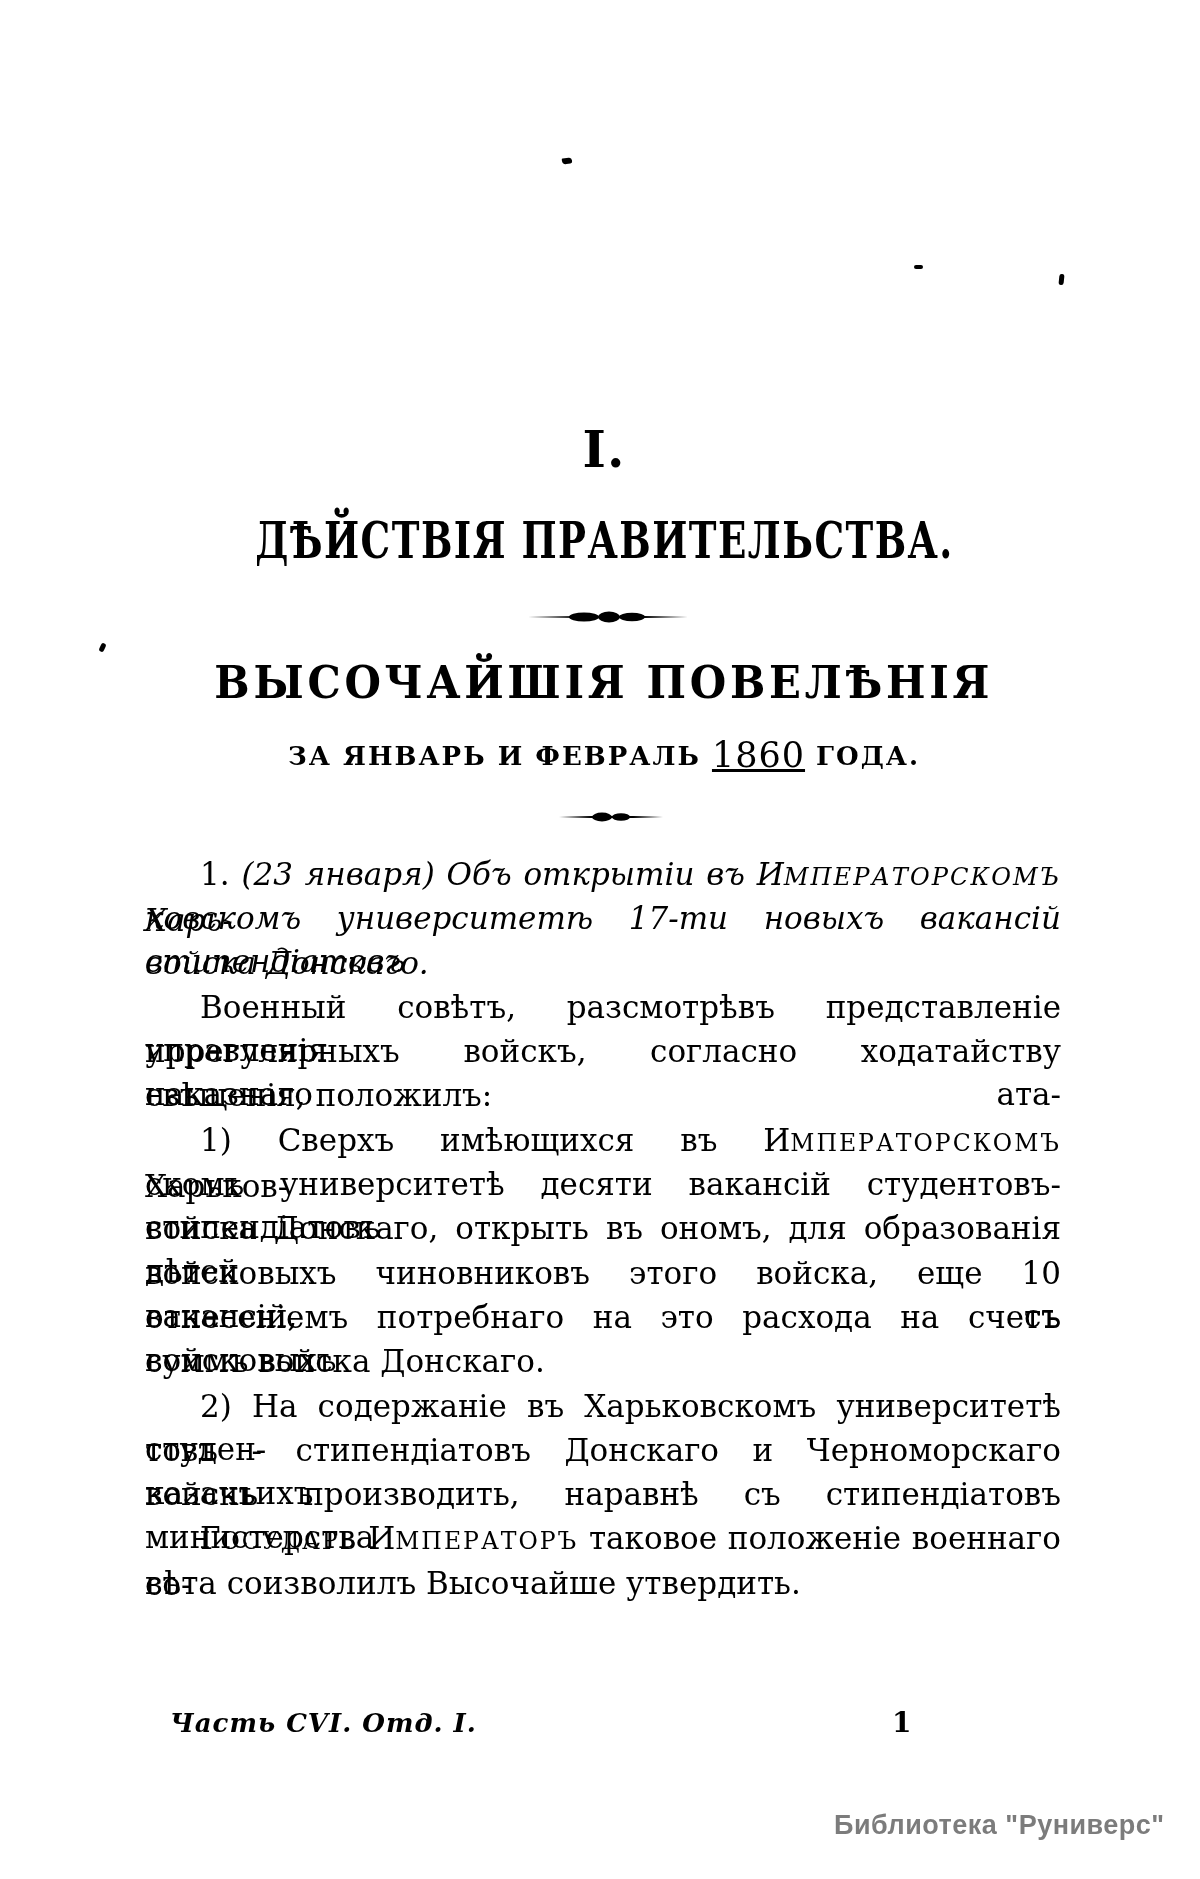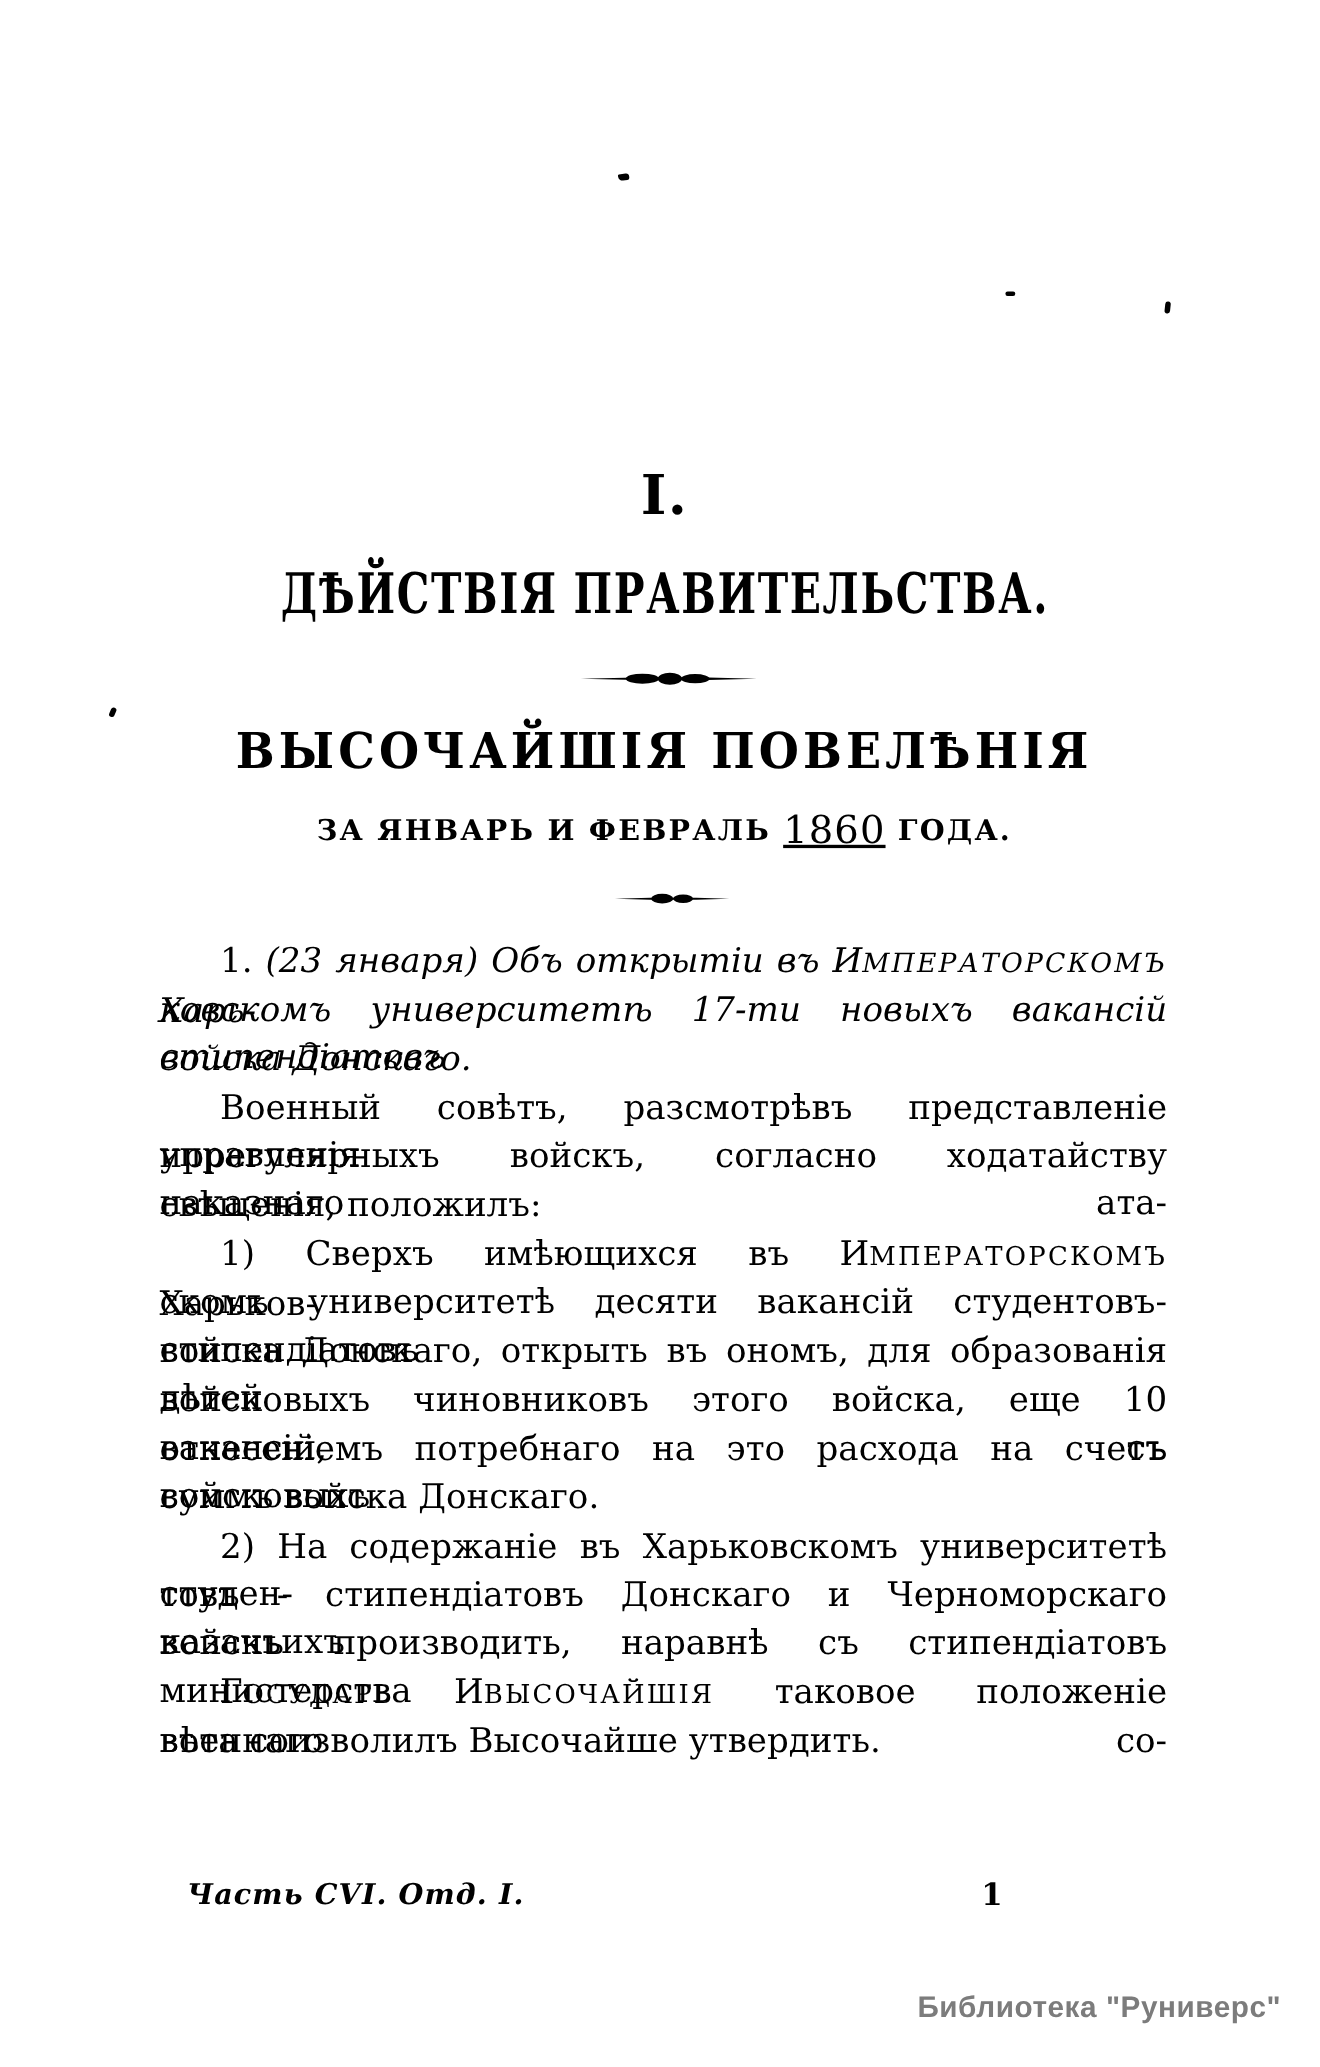--- a/index.html
+++ b/index.html
@@ -99,21 +99,21 @@
       <div class="bline"><span class="seg-r">свѣщенія, положилъ:</span></div>
       <div class="bline just ind"><span class="seg-r">1) Сверхъ имѣющихся въ </span><span class="seg-r">И</span><span class="seg-sc">МПЕРАТОРСКОМЪ</span><span class="seg-r"> Харьков-</span></div>
       <div class="bline just"><span class="seg-r">скомъ университетѣ десяти вакансій студентовъ-стипендіатовъ</span></div>
       <div class="bline just"><span class="seg-r">войска Донскаго, открыть въ ономъ, для образованія дѣтей</span></div>
       <div class="bline just"><span class="seg-r">войсковыхъ чиновниковъ этого войска, еще 10 вакансій, съ</span></div>
       <div class="bline just"><span class="seg-r">отнесеніемъ потребнаго на это расхода на счетъ войсковыхъ</span></div>
       <div class="bline"><span class="seg-r">суммъ войска Донскаго.</span></div>
       <div class="bline just ind"><span class="seg-r">2) На содержаніе въ Харьковскомъ университетѣ студен-</span></div>
       <div class="bline just"><span class="seg-r">товъ - стипендіатовъ Донскаго и Черноморскаго казачьихъ</span></div>
       <div class="bline just"><span class="seg-r">войскъ производить, наравнѣ съ стипендіатовъ министерства</span></div>
-      <div class="bline just ind"><span class="seg-r">Г</span><span class="seg-sc">ОСУДАРЬ</span><span class="seg-r"> </span><span class="seg-r">И</span><span class="seg-sc">ВЫСОЧАЙШІЯ</span><span class="seg-r"> таковое положеніе военнаго со-</span></div>
+      <div class="bline just ind"><span class="seg-r">Г</span><span class="seg-sc">ОСУДАРЬ</span><span class="seg-r"> </span><span class="seg-r">И</span><span class="seg-sc">МПЕРАТОРЪ</span><span class="seg-r"> таковое положеніе военнаго со-</span></div>
       <div class="bline"><span class="seg-r">вѣта соизволилъ Высочайше утвердить.</span></div>
     </div>
 
   <div class="footer-left">Часть CVI. Отд. I.</div>
   <div class="pagenum">1</div>
 
   <div class="watermark">Библиотека "Руниверс"</div>
 
   <div class="spk spk-a"></div>
   <div class="spk spk-b"></div>

